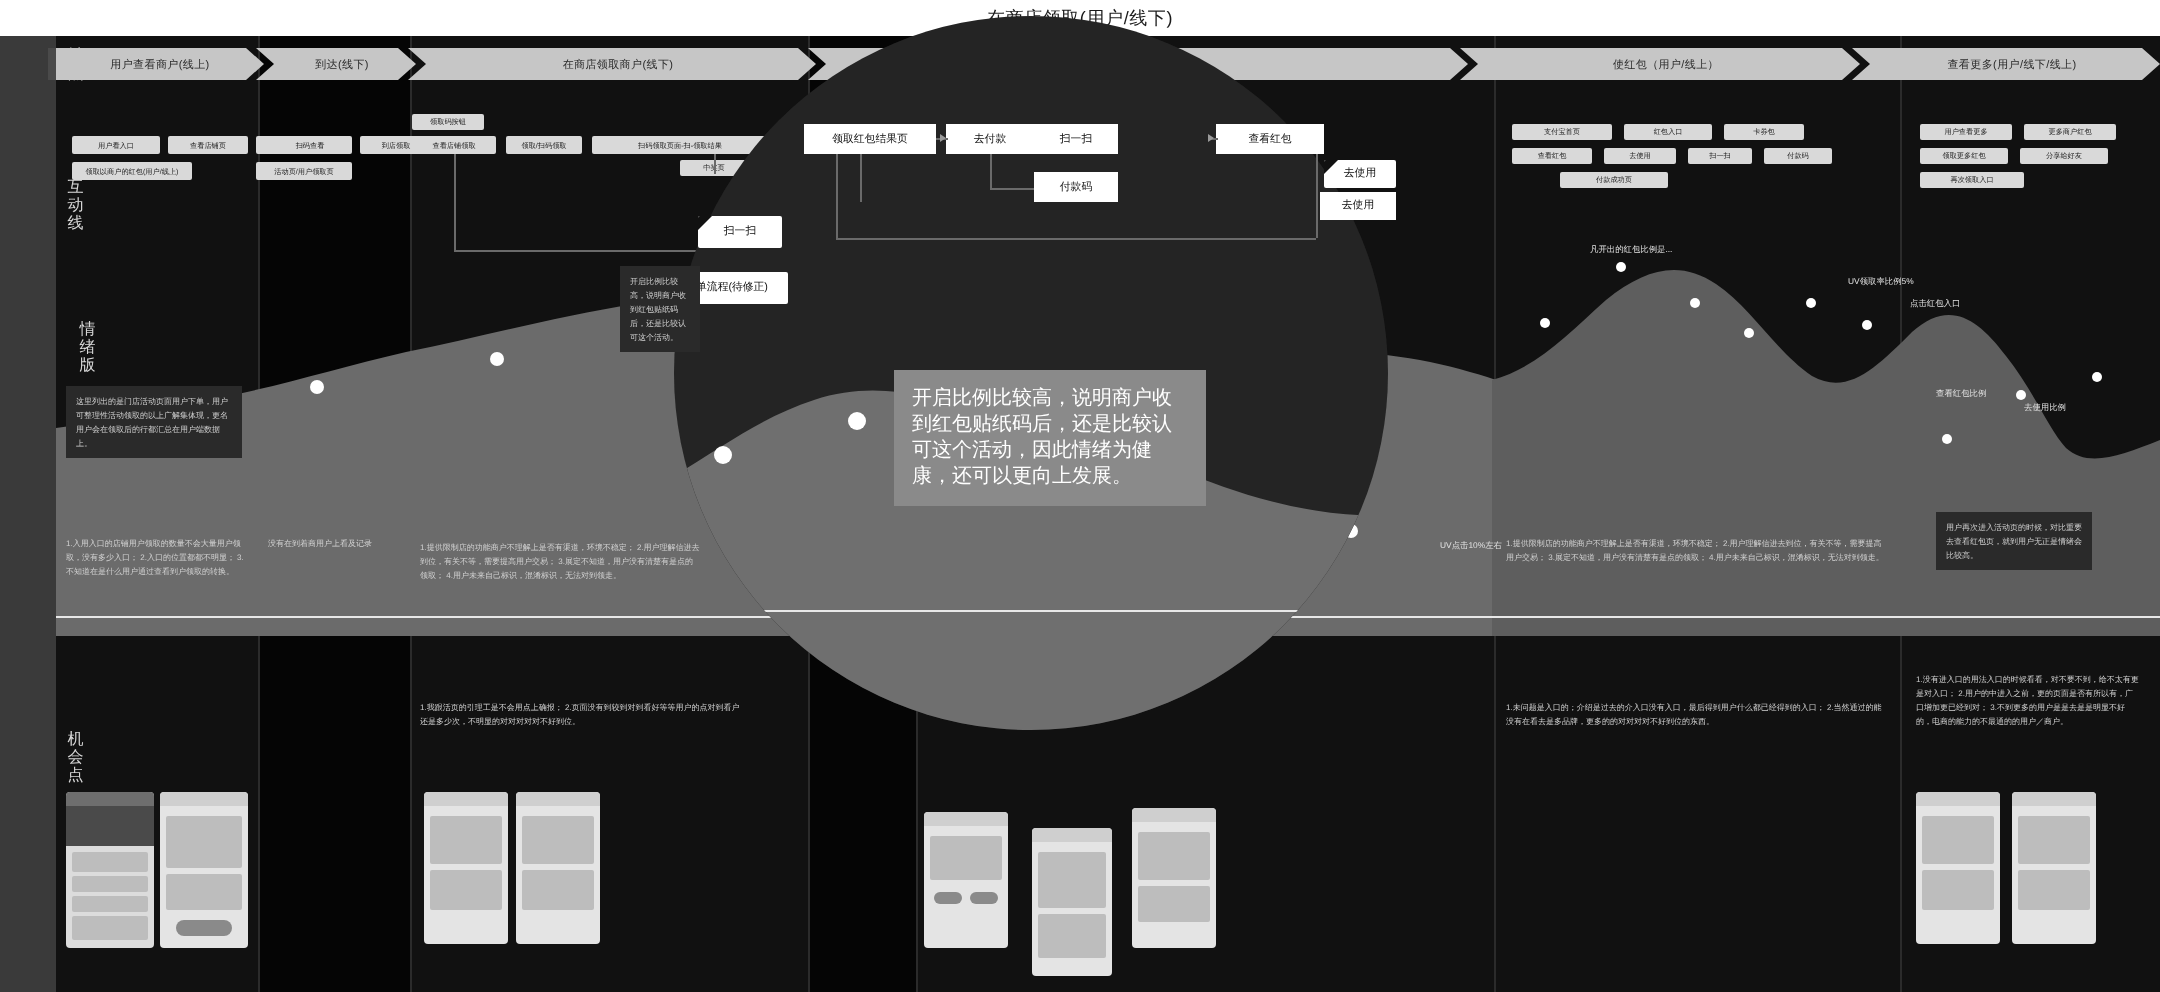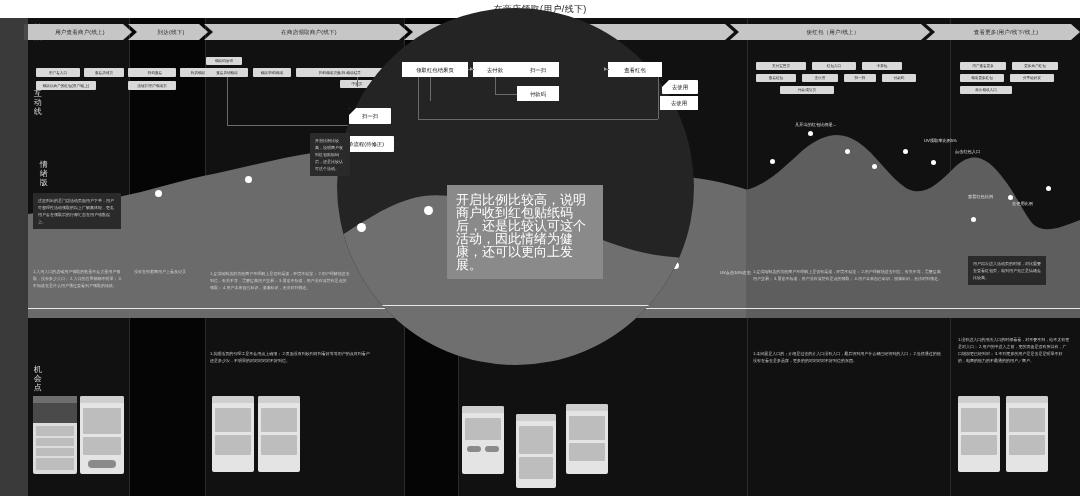--- a/index.html
+++ b/index.html
@@ -84,21 +84,21 @@
   }
   .dot.sm { width: 5px; height: 5px; }
   .dlabel { position: absolute; color: #e2e2e2; font-size: 4.2px; line-height: 6px; white-space: nowrap; }
   .dlabel.multi { white-space: normal; width: 46px; }
 
   
   .note {
     position: absolute; background: #8c8c8c; color: #fff;
     font-size: 4px; line-height: 7px; padding: 4px 5px;
   }
-  .note.big { background: #8a8a8a; color: #ffffff; font-size: 13px; line-height: 13px; padding: 8px 9px; }
+  .note.big { background: #8a8a8a; color: #ffffff; font-size: 10px; line-height: 13px; padding: 8px 9px; }
   .note.dark { background: #2a2a2a; color: #cfcfcf; }
 
   
   .ptext {
     position: absolute; color: #d2d2d2; font-size: 4px; line-height: 7px;
   }
 
   
   .phone {
     position: absolute; background: #dcdcdc; border-radius: 2px;

